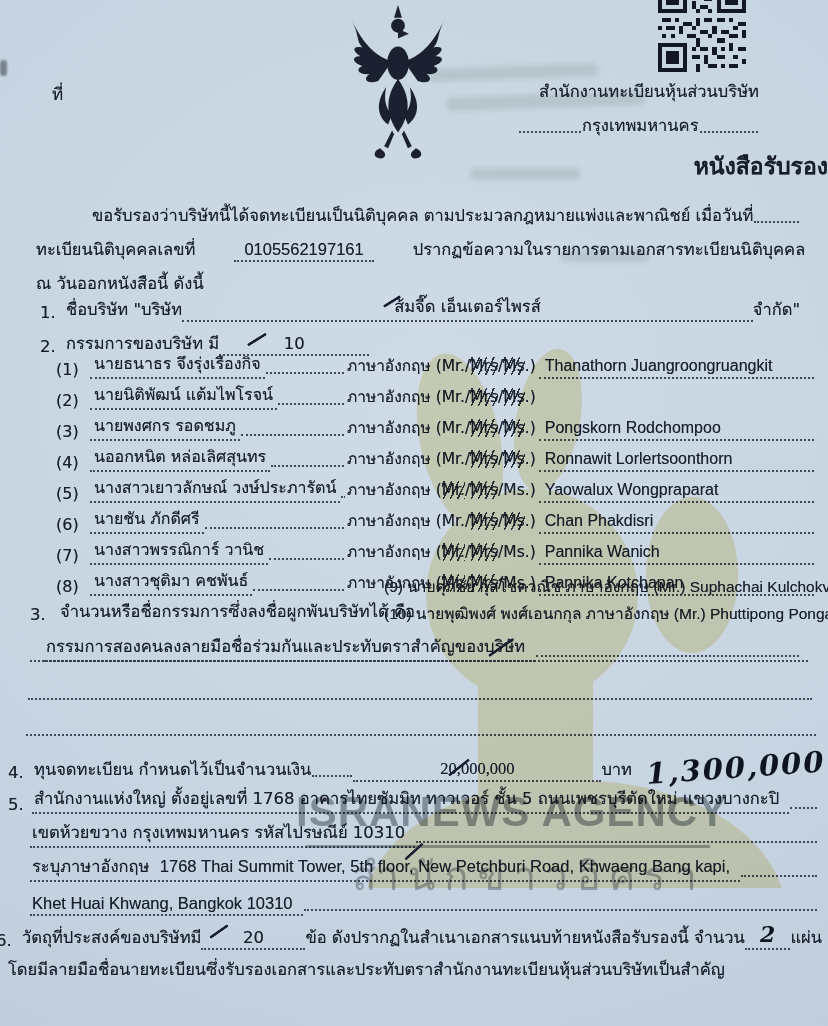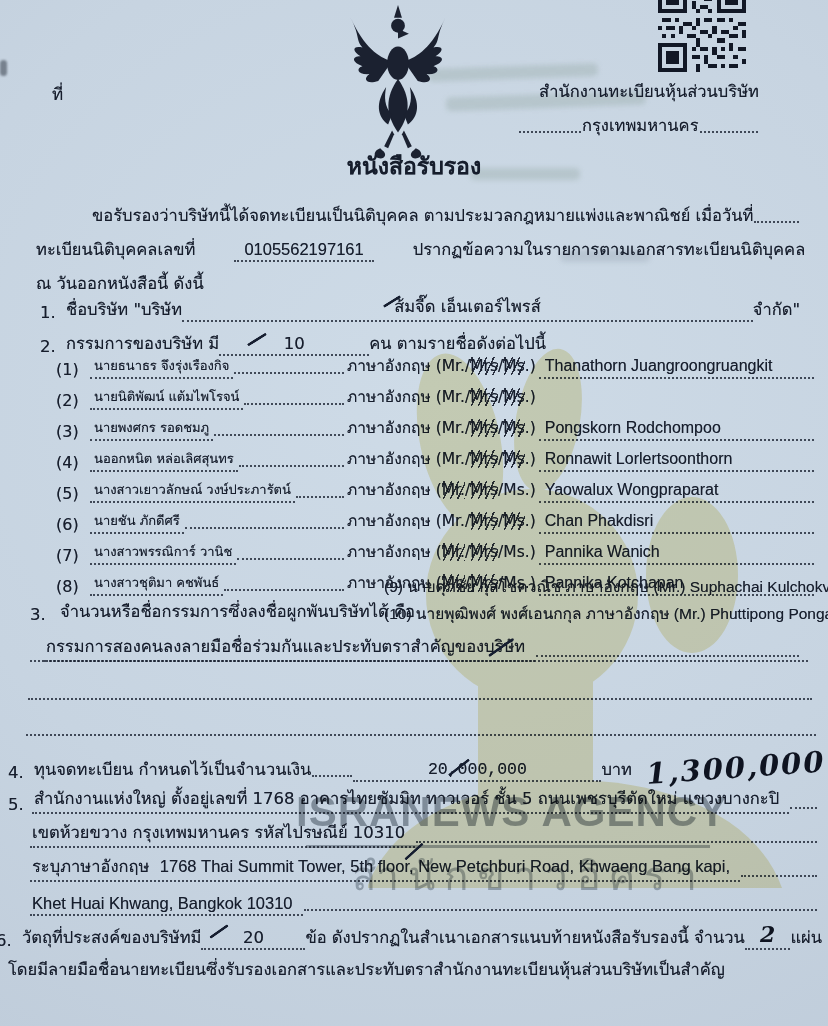--- a/index.html
+++ b/index.html
@@ -17,21 +17,21 @@
   .bold{font-weight:bold;}
   .crossed{background-image:repeating-linear-gradient(115deg,transparent 0 1.5px,rgba(26,32,48,.92) 1.5px 3px,transparent 3px 6.5px);}
   .hand{font-family:"DejaVu Serif","Liberation Serif",serif;font-style:italic;font-weight:bold;color:#0e1320;text-shadow:none;}
   .penmark{position:absolute;border-top:3px solid #161e30;border-radius:3px;z-index:6;}
   .rule-dotted{position:absolute;border-bottom:2px dotted rgba(24,32,48,.78);}
   
   #dir-rows{position:absolute;left:56px;right:14px;top:348px;}
   .d-row{display:flex;align-items:flex-end;height:31px;white-space:nowrap;}
   .d-left{flex:0 0 289px;display:flex;align-items:flex-end;overflow:hidden;}
   .d-no{flex:0 0 34px;font-size:16px;}
-  .d-th{flex:0 0 auto;border-bottom:2px dotted rgba(24,32,48,.78);padding:0 4px 1px;font-size:13px;text-align:right;}
+  .d-th{flex:0 0 auto;border-bottom:2px dotted rgba(24,32,48,.78);padding:0 4px 1px;font-size:16px;text-align:right;}
   .d-label{flex:0 0 auto;font-size:15.5px;padding:0 3px 1px 2px;}
   .d-en{flex:1 1 auto;border-bottom:2px dotted rgba(24,32,48,.78);padding:0 6px 2px;font-size:16px;font-family:"Liberation Sans",sans-serif;}
   
   .wm{mix-blend-mode:multiply;pointer-events:none;}
   .wm-en{position:absolute;left:296px;top:788px;font-size:42px;font-weight:bold;letter-spacing:1px;
     color:rgba(95,105,115,.58);white-space:nowrap;z-index:5;text-shadow:none;font-family:"Liberation Sans",sans-serif;}
   .wm-th{position:absolute;left:352px;top:844px;font-size:40px;letter-spacing:9px;
     color:rgba(108,118,128,.5);white-space:nowrap;z-index:5;text-shadow:none;}
   .wm-rule{position:absolute;left:306px;top:845px;width:404px;height:3px;background:rgba(98,108,118,.5);z-index:5;}
   .smudge{position:absolute;background:rgba(112,138,122,.22);filter:blur(2.5px);border-radius:5px;z-index:0;}
@@ -78,21 +78,21 @@
 
   <div class="abs" style="left:518px;top:78px;width:262px;">
     <div class="t165 nowrap" style="text-align:center;">สำนักงานทะเบียนหุ้นส่วนบริษัท</div>
     <div class="row" style="position:relative;margin-top:8px;">
       <span class="dotsm" style="width:62px;"></span>
       <span class="t165">กรุงเทพมหานคร</span>
       <span class="dotsm" style="width:58px;"></span>
     </div>
   </div>
 
-  <div class="abs bold nowrap" style="left:0;right:0;top:148px;text-align:center;font-size:23px;">หนังสือรับรอง</div>
+  <div class="abs bold nowrap" style="left:0;right:0;top:148px;text-align:right;font-size:23px;">หนังสือรับรอง</div>
 
   <div class="row t165" style="left:36px;right:28px;top:198px;height:30px;">
     <span style="width:56px;flex:none;"></span>
     <span>ขอรับรองว่าบริษัทนี้ได้จดทะเบียนเป็นนิติบุคคล ตามประมวลกฎหมายแพ่งและพาณิชย์ เมื่อวันที่</span>
     <span class="dots"></span>
   </div>
   <div class="row t165" style="left:36px;right:28px;top:232px;height:30px;gap:39px;">
     <span>ทะเบียนนิติบุคคลเลขที่</span>
     <span class="fill grow" style="font-family:'Liberation Sans',sans-serif;">0105562197161</span>
     <span>ปรากฏข้อความในรายการตามเอกสารทะเบียนนิติบุคคล</span>
@@ -105,21 +105,20 @@
     <span style="width:26px;flex:none;">1.</span>
     <span>ชื่อบริษัท "บริษัท</span>
     <span class="fill grow">ส้มจี๊ด เอ็นเตอร์ไพรส์</span>
     <span>จำกัด"</span>
   </div>
 
   <div class="row t165" style="left:40px;right:28px;top:326px;height:30px;">
     <span style="width:26px;flex:none;">2.</span>
     <span>กรรมการของบริษัท มี</span>
     <span class="fill" style="width:130px;flex:none;">10</span>
-    <span>คน ตามรายชื่อดังต่อไปนี้</span>
   </div>
 
   <div id="dir-rows">
     <div class="d-row">
       <span class="d-left">
         <span class="d-no">(1)</span>
         <span class="d-th">นายธนาธร จึงรุ่งเรืองกิจ</span>
         <span class="dots"></span>
       </span>
       <span class="d-label"><span>ภาษาอังกฤษ</span> <span>(</span><span class="t-mr">Mr.</span><span>/</span><span class="t-mrs crossed">Mrs</span><span>/</span><span class="t-ms crossed">Ms</span><span>.)</span></span>
@@ -209,21 +208,21 @@
   </div>
 
   <div class="rule-dotted" style="left:30px;right:20px;top:660px;"></div>
   <div class="rule-dotted" style="left:28px;right:16px;top:698px;"></div>
   <div class="rule-dotted" style="left:26px;right:12px;top:734px;"></div>
 
   <div class="row t165" style="left:8px;right:12px;top:748px;height:34px;">
     <span style="width:26px;flex:none;">4.</span>
     <span>ทุนจดทะเบียน กำหนดไว้เป็นจำนวนเงิน</span>
     <span class="dotsm" style="width:40px;"></span>
-    <span class="fill grow" style="font-family:Liberation Mono, monospace;">20,000,000</span>
+    <span class="fill grow" style="font-family:Liberation Serif, serif;">20,000,000</span>
     <span>บาท</span>
     <span class="hand" style="font-size:29px;margin-left:14px;transform:rotate(-4deg) translateY(3px);letter-spacing:2px;flex:none;width:170px;">1,300,000</span>
   </div>
 
   <div class="row t165" style="left:8px;right:10px;top:784px;height:30px;">
     <span style="width:24px;flex:none;">5.</span>
     <span class="fill" style="padding-left:2px;text-align:left;">สำนักงานแห่งใหญ่ ตั้งอยู่เลขที่ 1768 อาคารไทยซัมมิท ทาวเวอร์ ชั้น 5 ถนนเพชรบุรีตัดใหม่ แขวงบางกะปิ</span>
     <span class="dots"></span>
   </div>
   <div class="row t165" style="left:30px;right:10px;top:818px;height:30px;">

